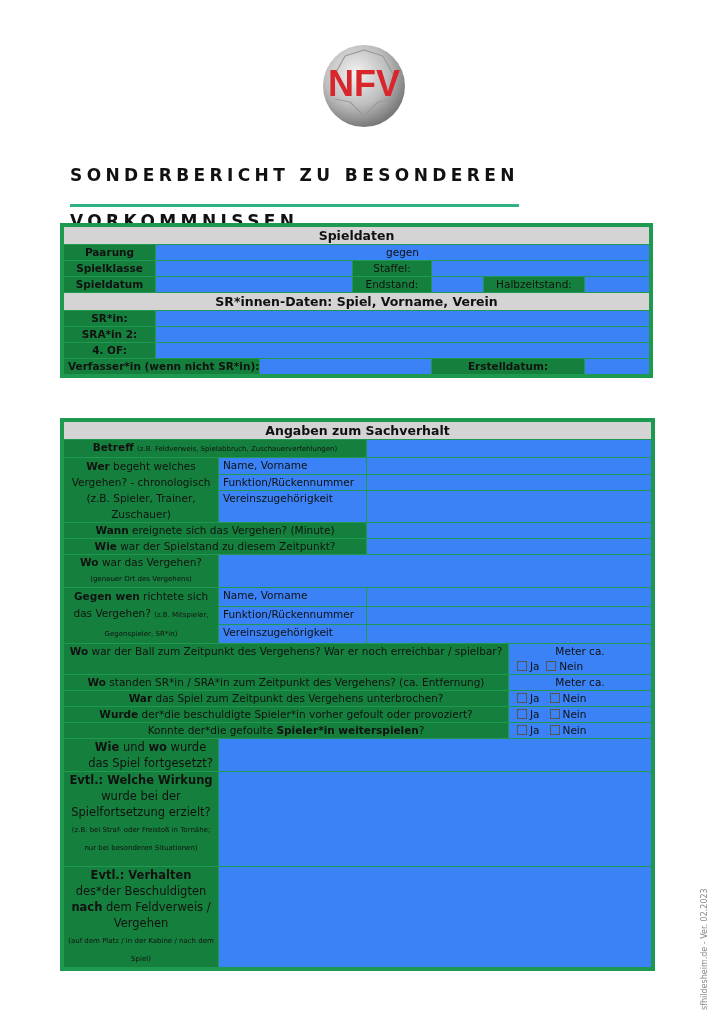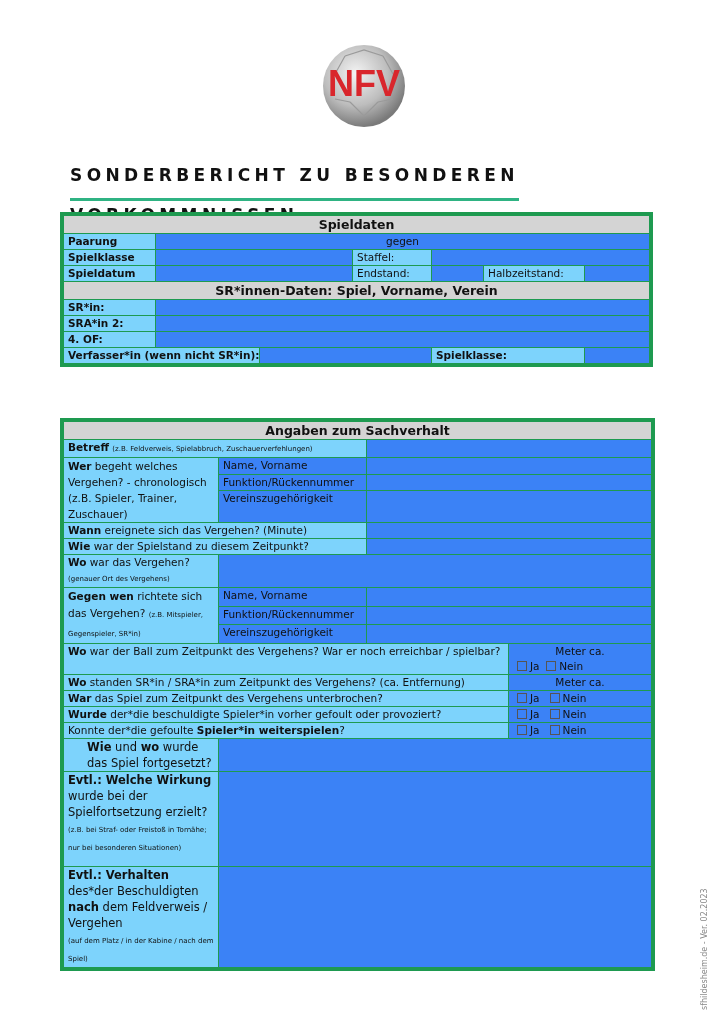--- a/index.html
+++ b/index.html
@@ -1,23 +1,23 @@
 <!DOCTYPE html>
 <html><head>
 <meta charset="utf-8">
 <style>
   html, body { margin:0; padding:0; background:#ffffff; }
   body { width:728px; height:1024px; position:relative; font-family:"DejaVu Sans", sans-serif; color:#111; overflow:hidden; }
   .logo { position:absolute; left:315px; top:44px; width:98px; height:84px; }
   .title { position:absolute; left:70px; top:163px; font-family:"DejaVu Sans", sans-serif; font-weight:bold; font-size:17px; letter-spacing:4.4px; line-height:24px; color:#111; }
-  .title span { display:inline-block; border-bottom:3px solid #2fb383; padding-bottom:11px; }
+  .title span { display:inline-block; border-bottom:3px solid #2fb383; padding-bottom:17px; }
   .title .l2 { margin-top:2px; }
   table { border-collapse:collapse; position:absolute; table-layout:fixed; }
   td { border:1.5px solid #1e9a50; font-size:10.5px; padding:0 4px; height:15px; line-height:15px; vertical-align:top; overflow:hidden; white-space:nowrap; }
-  .g { background:#7dd3fc; }
+  .g { background:#15803d;text-align:center; }
   .w { background:#3b82f6; }
   .hdr { background:#d4d4d4; font-weight:bold; font-size:12.5px; text-align:center; height:17px; line-height:17px; }
   .b { font-weight:bold; }
   .outer { outline:3px solid #1e9a50; }
   .c { text-align:center; }
   .small { font-size:7px; }
   .wrap { white-space:normal; }
   .cb { display:inline-block; width:8px; height:8px; border:1px solid #555; vertical-align:-1px; margin-right:3px; }
   .sidetext { position:absolute; left:700px; top:1010px; transform:rotate(-90deg); transform-origin:left top; font-size:8px; color:#888; white-space:nowrap; }
 </style>
@@ -37,21 +37,21 @@
     <path d="M30 12 L49 6 L68 12 M20 30 L30 12 M68 12 L78 30 M35 58 L49 72 L63 58 M20 55 L35 58 M63 58 L78 55" stroke="#9a9a9a" stroke-width="1.2" fill="none"></path>
     <text x="49" y="52" text-anchor="middle" font-family="Liberation Sans, sans-serif" font-weight="bold" font-size="36" fill="#d9262c">NFV</text>
   </svg>
 </div>
 
 <div class="title">
   <span>SONDERBERICHT ZU BESONDEREN</span><br>
   <span class="l2">VORKOMMNISSEN</span>
 </div>
 
-<table class="outer" style="left:63px; top:215px; width:586px;">
+<table class="outer" style="left:63px; top:226px; width:586px;">
   <colgroup>
     <col style="width:92px">
       <col style="width:104px">
       <col style="width:93px">
       <col style="width:79px">
       <col style="width:52px">
       <col style="width:101px">
       <col style="width:65px">
   </colgroup>
   <tbody>
@@ -87,21 +87,21 @@
     <td class="g b">SRA*in 2:</td>
     <td colspan="6" class="w"></td>
   </tr>
   <tr>
     <td class="g b">4. OF:</td>
     <td colspan="6" class="w"></td>
   </tr>
   <tr>
     <td colspan="2" class="g b" style="width:190px">Verfasser*in (wenn nicht SR*in):</td>
     <td colspan="2" class="w"></td>
-    <td colspan="2" class="g b">Spielklasse:</td>
+    <td colspan="2" class="g b">Erstelldatum:</td>
     <td class="w"></td>
   </tr>
 </tbody>
   </table>
 
 <table class="outer" style="left:63px; top:421px; width:588px;">
   <colgroup>
     <col style="width:155px">
       <col style="width:148px">
       <col style="width:142px">

